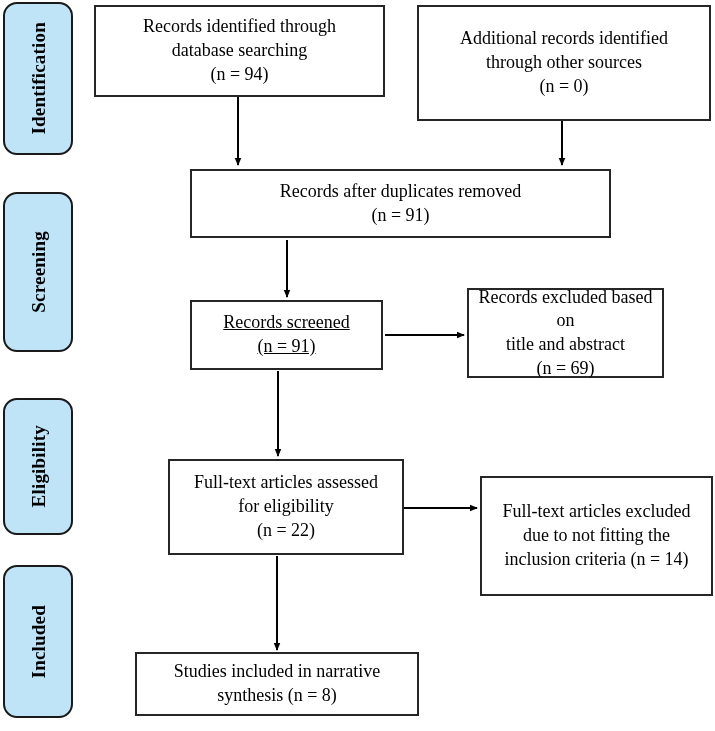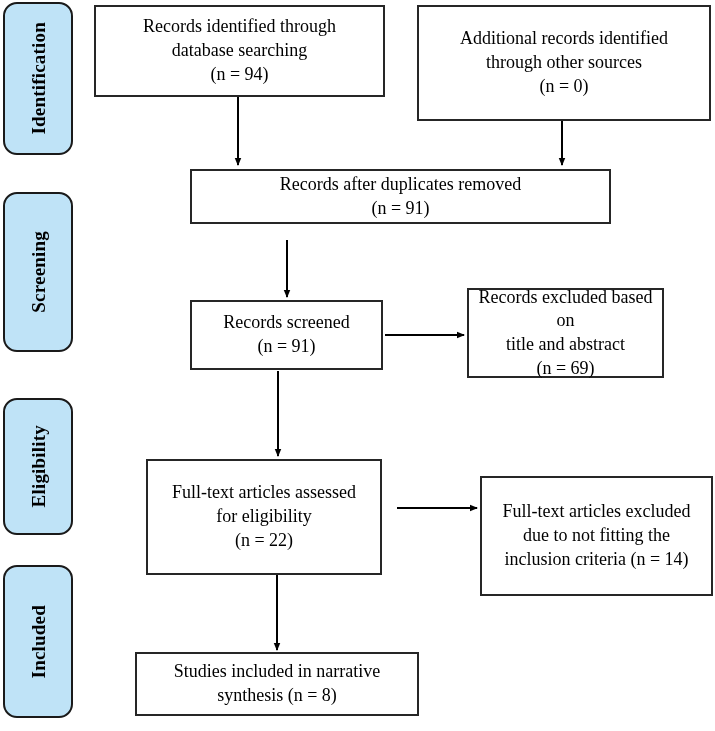--- a/index.html
+++ b/index.html
@@ -116,37 +116,37 @@
 database searching
 (n = 94)</span>
   </div>
 
   <div class="node" style="left:417px; top:5px; width:294px; height:116px;">
     <span class="node-text">Additional records identified
 through other sources
 (n = 0)</span>
   </div>
 
-  <div class="node" style="left:190px; top:169px; width:421px; height:55px;">
+  <div class="node" style="left:190px; top:169px; width:421px; height:69px;">
     <span class="node-text">Records after duplicates removed
 (n = 91)</span>
   </div>
 
-  <div class="node" style="left:190px; top:300px; width:193px; height:70px;">
+  <div class="node" style="left:190px; top:300px; width:193px; height:70px;text-decoration:underline;">
     <span class="node-text">Records screened
 (n = 91)</span>
   </div>
 
   <div class="node" style="left:467px; top:288px; width:197px; height:90px;">
     <span class="node-text">Records excluded based on
 title and abstract
 (n = 69)</span>
   </div>
 
-  <div class="node" style="left:146px; top:459px; width:236px; height:116px;">
+  <div class="node" style="left:168px; top:459px; width:236px; height:96px;">
     <span class="node-text">Full-text articles assessed
 for eligibility
 (n = 22)</span>
   </div>
 
   <div class="node" style="left:480px; top:448px; width:233px; height:120px;margin-top:28px;">
     <span class="node-text">Full-text articles excluded
 due to not fitting the
 inclusion criteria (n = 14)</span>
   </div>

